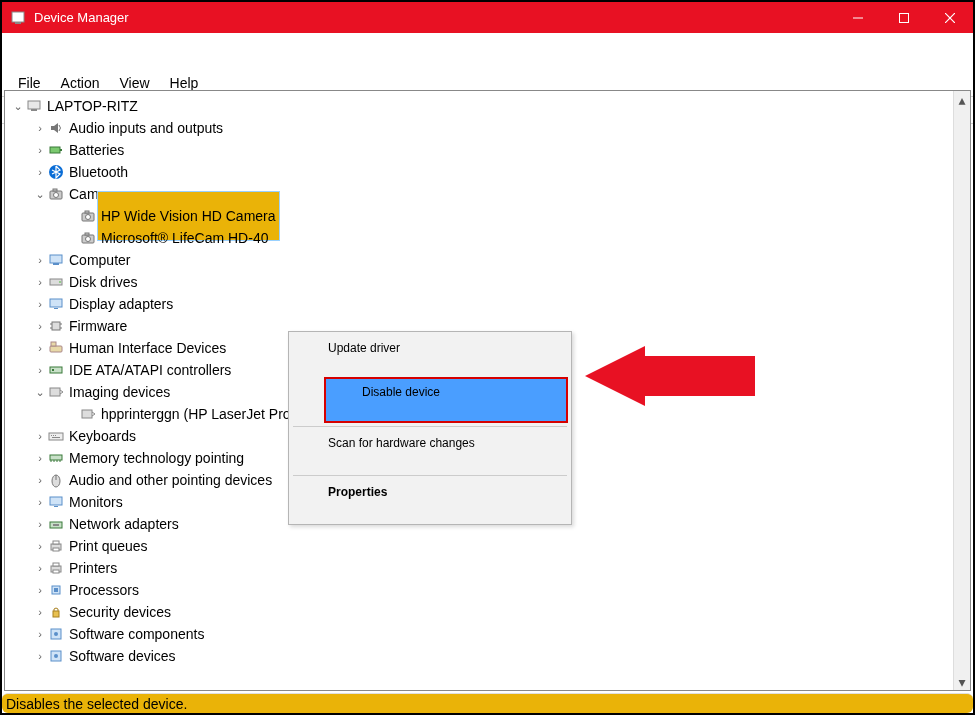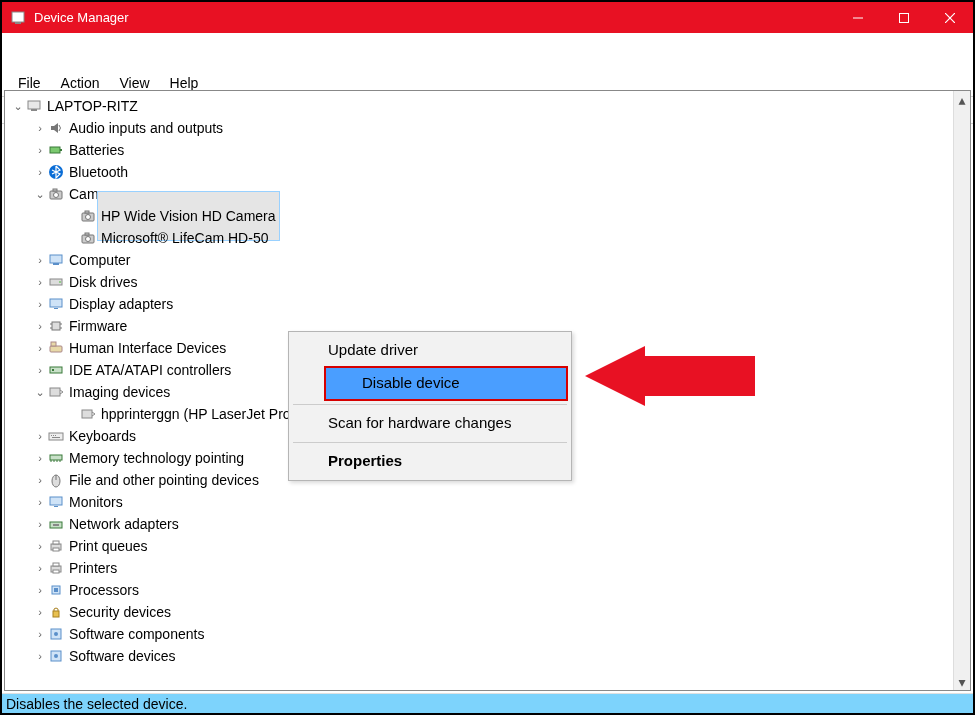--- a/index.html
+++ b/index.html
@@ -21,31 +21,31 @@
 .content { position: absolute; top: 88px; left: 2px; right: 2px; bottom: 22px; border: 1px solid #888; background: #fff; }
 .tree { position: absolute; inset: 0; right: 18px; overflow: hidden; padding-top: 4px; }
 .vscroll { position: absolute; right: 0; top: 0; bottom: 0; width: 17px; background: #f0f0f0; border-left: 1px solid #ddd; }
 .vscroll .arrow { height: 17px; display: flex; align-items: center; justify-content: center; color: #555; }
 .vscroll .track { position: absolute; top: 17px; bottom: 17px; left: 0; right: 0; }
 
 .node { display: flex; align-items: center; height: 22px; white-space: nowrap; }
 .node .exp { width: 14px; text-align: center; color: #666; font-size: 11px; cursor: default; margin-left: var(--ind,0px); }
 .node .ic { width: 18px; height: 16px; display: flex; align-items: center; justify-content: center; }
 .node .lbl { padding: 0 4px; }
-.node.selected .lbl { background: #e5e5e5; border: 1px solid #99d1ff; padding: 16px 3px; }
+.node.selected .lbl { background: #eab308; border: 1px solid #99d1ff; padding: 16px 3px; }
 
 .ctxmenu { position: absolute; left: 283px; top: 240px; width: 284px; background: #f2f2f2; border: 1px solid #b5b5b5; box-shadow: 2px 2px 4px rgba(0,0,0,0.15); padding: 3px; }
-.ctxmenu .mi { padding: 6px 16px 8px 36px; font-size: 15px; }
+.ctxmenu .mi { padding: 6px 16px 22px 36px; font-size: 12px; }
 .ctxmenu .mi.hl { background: #4a9eff; border: 2px solid #d60000; color: #000; margin-left: 32px; }
 .ctxmenu .mi.bold { font-weight: 600; }
 .ctxmenu .msep { height: 1px; background: #ccc; margin: 3px 1px; }
 
 .arrow-annot { position: absolute; left: 580px; top: 255px; }
 
-.statusbar { position: absolute; left: 0; right: 0; bottom: 0; height: 20px; background: #7dd3fc; font-size: 13px; padding-left: 4px; display: flex; align-items: center; border-top: 1px solid #e0e0e0; }
+.statusbar { position: absolute; left: 0; right: 0; bottom: 0; height: 20px; background: #eab308; font-size: 13px; padding-left: 4px; display: flex; align-items: center; border-top: 1px solid #e0e0e0; border-radius: 6px; }
 
 svg { display: block; }
 </style>
 </head>
 <body>
 
 <div class="titlebar">
   <span class="icon-wrap">
     <svg width="16" height="16" viewBox="0 0 16 16">
         <rect x="2" y="2" width="12" height="10" fill="#fff" stroke="#888"></rect>
@@ -208,21 +208,21 @@
       </div>
       <div class="node" style="--ind:60px">
         <span class="exp"></span>
         <span class="ic">
           <svg width="16" height="16">
             <rect x="2" y="5" width="12" height="8" rx="1" fill="#ccc" stroke="#777"></rect>
             <circle cx="8" cy="9" r="2.5" fill="#fff" stroke="#777"></circle>
             <rect x="5" y="3" width="4" height="2" fill="#ccc" stroke="#777"></rect>
           </svg>
         </span>
-        <span class="lbl">Microsoft® LifeCam HD-50</span>
+        <span class="lbl">Microsoft® LifeCam HD-40</span>
       </div>
       <div class="node" style="--ind:28px">
         <span class="exp">›</span>
         <span class="ic">
           <svg width="16" height="16">
             <rect x="2" y="3" width="12" height="8" fill="#cfe3f7" stroke="#5a8fc9"></rect>
             <rect x="5" y="11" width="6" height="2" fill="#5a8fc9"></rect>
           </svg>
         </span>
         <span class="lbl">Computer</span>
@@ -327,21 +327,21 @@
         <span class="lbl">Memory technology pointing</span>
       </div>
       <div class="node" style="--ind:28px">
         <span class="exp">›</span>
         <span class="ic">
           <svg width="16" height="16">
             <ellipse cx="8" cy="9" rx="4" ry="6" fill="#ddd" stroke="#777"></ellipse>
             <line x1="8" y1="3" x2="8" y2="8" stroke="#777"></line>
           </svg>
         </span>
-        <span class="lbl">File and other pointing devices</span>
+        <span class="lbl">Audio and other pointing devices</span>
       </div>
       <div class="node" style="--ind:28px">
         <span class="exp">›</span>
         <span class="ic">
           <svg width="16" height="16">
             <rect x="2" y="3" width="12" height="8" fill="#cfe3f7" stroke="#5a8fc9"></rect>
             <rect x="6" y="12" width="4" height="1" fill="#5a8fc9"></rect>
           </svg>
         </span>
         <span class="lbl">Monitors</span>

